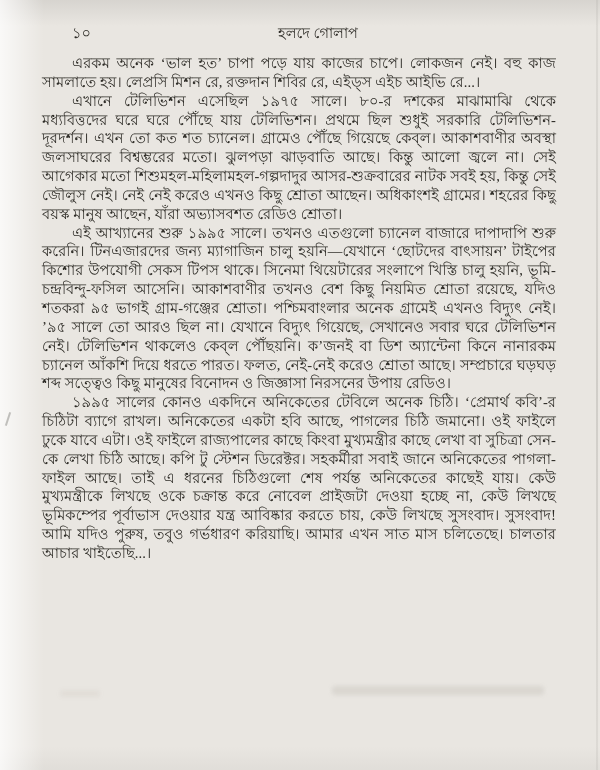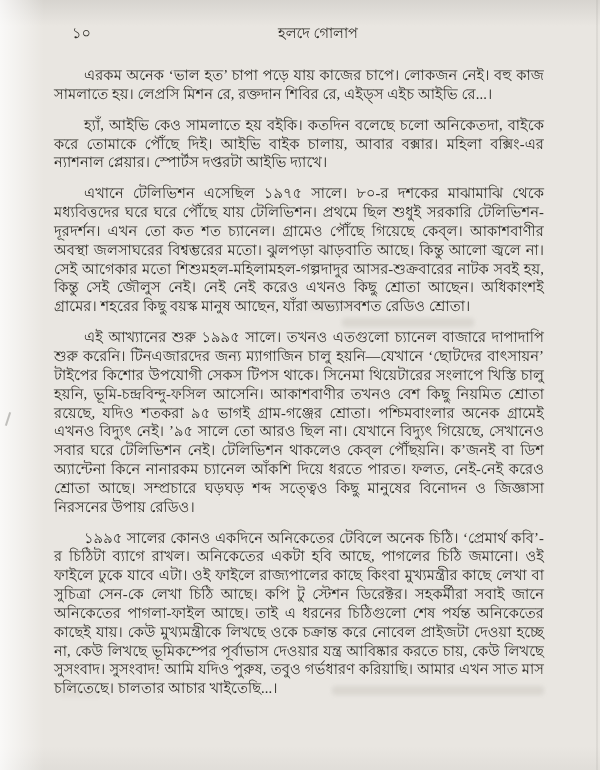--- a/index.html
+++ b/index.html
@@ -48,21 +48,21 @@
     top: 0;
     text-align: center;
   }
   .content {
     position: absolute;
     top: 54px;
     left: 42px;
     width: 514px;
   }
   .content p {
-    margin: 12px;
+    margin: 0;
     padding: 0;
     font-size: 14.6px;
     line-height: 18.85px;
     text-align: justify;
     text-indent: 30px;
     letter-spacing: 0.1px;
   }
   .bleedthrough {
     position: absolute;
     background: rgba(125,118,105,0.14);
@@ -87,21 +87,20 @@
 
 <div class="scan">
 
   <div class="header">
     <span class="page-number">১০</span>
     <span class="running-title">হলদে গোলাপ</span>
   </div>
 
   <div class="content">
     <p>এরকম অনেক ‘ভাল হত’ চাপা পড়ে যায় কাজের চাপে। লোকজন নেই। বহু কাজ সামলাতে হয়। লেপ্রসি মিশন রে, রক্তদান শিবির রে, এইড্‌স এইচ আইভি রে...।</p>
-    <p>হ্যাঁ, আইভি কেও সামলাতে হয় বইকি। কতদিন বলেছে চলো অনিকেতদা, বাইকে করে তোমাকে পৌঁছে দিই। আইভি বাইক চালায়, আবার বক্সার। মহিলা বক্সিং-এর ন্যাশনাল প্লেয়ার। স্পোর্টস দপ্তরটা আইভি দ্যাখে।</p>
     <p>এখানে টেলিভিশন এসেছিল ১৯৭৫ সালে। ৮০-র দশকের মাঝামাঝি থেকে মধ্যবিত্তদের ঘরে ঘরে পৌঁছে যায় টেলিভিশন। প্রথমে ছিল শুধুই সরকারি টেলিভিশন-দূরদর্শন। এখন তো কত শত চ্যানেল। গ্রামেও পৌঁছে গিয়েছে কেব্‌ল। আকাশবাণীর অবস্থা জলসাঘরের বিশ্বম্ভরের মতো। ঝুলপড়া ঝাড়বাতি আছে। কিন্তু আলো জ্বলে না। সেই আগেকার মতো শিশুমহল-মহিলামহল-গল্পদাদুর আসর-শুক্রবারের নাটক সবই হয়, কিন্তু সেই জৌলুস নেই। নেই নেই করেও এখনও কিছু শ্রোতা আছেন। অধিকাংশই গ্রামের। শহরের কিছু বয়স্ক মানুষ আছেন, যাঁরা অভ্যাসবশত রেডিও শ্রোতা।</p>
     <p>এই আখ্যানের শুরু ১৯৯৫ সালে। তখনও এতগুলো চ্যানেল বাজারে দাপাদাপি শুরু করেনি। টিনএজারদের জন্য ম্যাগাজিন চালু হয়নি—যেখানে ‘ছোটদের বাৎসায়ন’ টাইপের কিশোর উপযোগী সেকস টিপস থাকে। সিনেমা থিয়েটারের সংলাপে খিস্তি চালু হয়নি, ভূমি-চন্দ্রবিন্দু-ফসিল আসেনি। আকাশবাণীর তখনও বেশ কিছু নিয়মিত শ্রোতা রয়েছে, যদিও শতকরা ৯৫ ভাগই গ্রাম-গঞ্জের শ্রোতা। পশ্চিমবাংলার অনেক গ্রামেই এখনও বিদ্যুৎ নেই। ’৯৫ সালে তো আরও ছিল না। যেখানে বিদ্যুৎ গিয়েছে, সেখানেও সবার ঘরে টেলিভিশন নেই। টেলিভিশন থাকলেও কেব্‌ল পৌঁছয়নি। ক’জনই বা ডিশ অ্যান্টেনা কিনে নানারকম চ্যানেল আঁকশি দিয়ে ধরতে পারত। ফলত, নেই-নেই করেও শ্রোতা আছে। সম্প্রচারে ঘড়ঘড় শব্দ সত্ত্বেও কিছু মানুষের বিনোদন ও জিজ্ঞাসা নিরসনের উপায় রেডিও।</p>
     <p>১৯৯৫ সালের কোনও একদিনে অনিকেতের টেবিলে অনেক চিঠি। ‘প্রেমার্থ কবি’-র চিঠিটা ব্যাগে রাখল। অনিকেতের একটা হবি আছে, পাগলের চিঠি জমানো। ওই ফাইলে ঢুকে যাবে এটা। ওই ফাইলে রাজ্যপালের কাছে কিংবা মুখ্যমন্ত্রীর কাছে লেখা বা সুচিত্রা সেন-কে লেখা চিঠি আছে। কপি টু স্টেশন ডিরেক্টর। সহকর্মীরা সবাই জানে অনিকেতের পাগলা-ফাইল আছে। তাই এ ধরনের চিঠিগুলো শেষ পর্যন্ত অনিকেতের কাছেই যায়। কেউ মুখ্যমন্ত্রীকে লিখছে ওকে চক্রান্ত করে নোবেল প্রাইজটা দেওয়া হচ্ছে না, কেউ লিখছে ভূমিকম্পের পূর্বাভাস দেওয়ার যন্ত্র আবিষ্কার করতে চায়, কেউ লিখছে সুসংবাদ। সুসংবাদ! আমি যদিও পুরুষ, তবুও গর্ভধারণ করিয়াছি। আমার এখন সাত মাস চলিতেছে। চালতার আচার খাইতেছি...।</p>
   </div>
 
   <div class="page-edge-right"></div>
 
   <div class="bleedthrough bt-1"></div>
   <div class="bleedthrough bt-2"></div>
   <div class="bleedthrough bt-3"></div>

